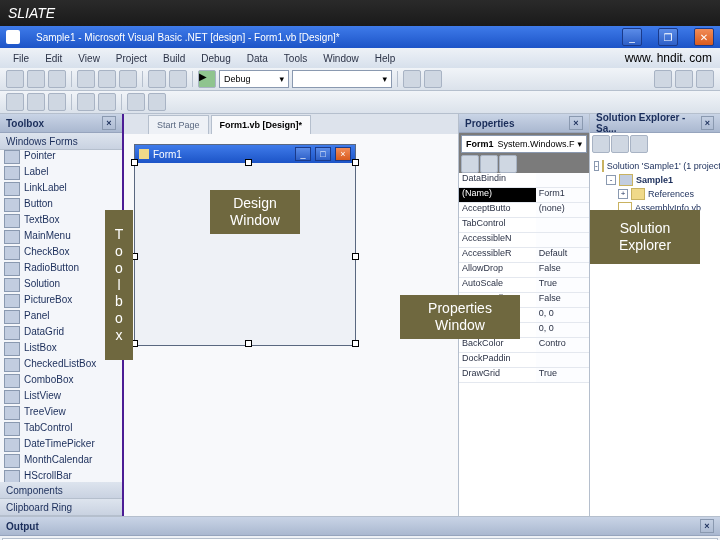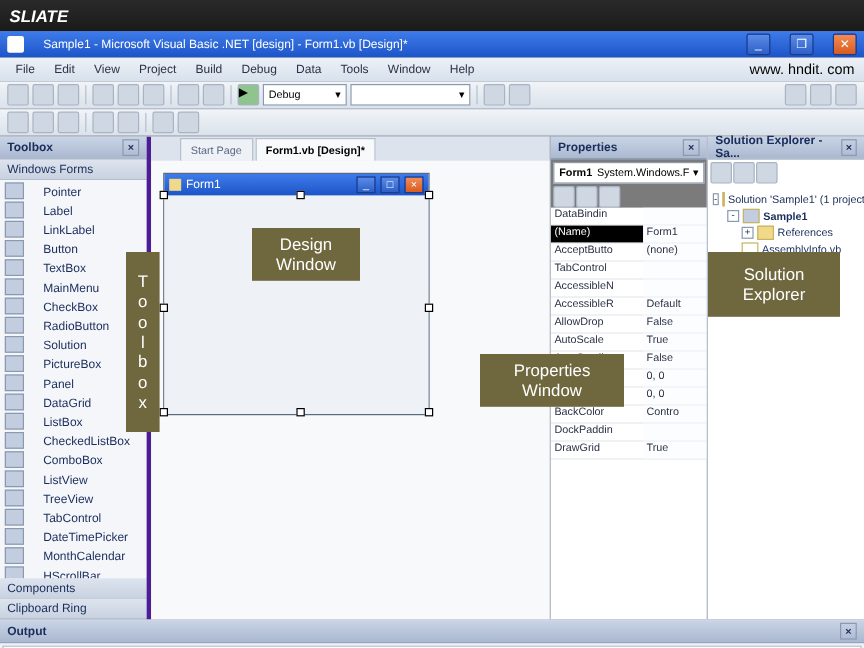--- a/index.html
+++ b/index.html
@@ -1,36 +1,36 @@
 <!DOCTYPE html>
 <html><head>
 <meta charset="utf-8">
 <style>
 html,body{margin:0;padding:0;width:720px;height:540px;font-family:Tahoma,Arial,sans-serif;font-size:10px;overflow:hidden;background:#7b7b7b}
 .wrap{position:relative;width:720px;height:540px}
-.topstrip{height:26px;background:linear-gradient(#2a2a2a,#1a1a1a);color:#fff;display:flex;align-items:center;padding:0 8px;font-style:italic;font-weight:bold;font-size:14px}
+.topstrip{height:26px;background:linear-gradient(#2a2a2a,#1a1a1a);color:#fff;display:flex;align-items:center;padding:0 8px;font-style:italic;font-weight:normal;font-size:14px}
 .titlebar{height:22px;background:linear-gradient(#3f7bea,#1c54c7);color:#fff;display:flex;align-items:center;padding:0 6px;gap:16px}
 .titlebar .ico{width:14px;height:14px;background:#fff;border-radius:2px}
 .titlebar .spacer{flex:1}
 .wbtn{width:18px;height:16px;background:linear-gradient(#5b8ce8,#2d5fc7);border:1px solid #1a3a8a;border-radius:2px;display:flex;align-items:center;justify-content:center;color:#fff;font-size:10px}
 .wbtn.close{background:linear-gradient(#f28c57,#d95b1f)}
 .menubar{height:20px;background:linear-gradient(#eef2f7,#d7e0ec);display:flex;align-items:center;padding:0 6px;gap:2px;position:relative}
 .menubar .mi{padding:2px 7px;color:#2b3246}
 .menubar .url{position:absolute;right:8px;color:#000;font-size:12px}
 .toolbar{height:22px;background:linear-gradient(#f1f4f8,#dbe2eb);display:flex;align-items:center;padding:0 6px;gap:3px;border-bottom:1px solid #b5bfcd}
 .tbtn{width:16px;height:16px;background:#cfd7e2;border:1px solid #a8b3c4;border-radius:2px}
 .tsep{width:1px;height:16px;background:#b5bfcd;margin:0 2px}
 .tdrop{height:16px;background:#fff;border:1px solid #8a99b0;display:flex;align-items:center;padding:0 4px;font-size:9px;gap:4px}
 .body{display:flex;height:402px}
-.toolbox{width:122px;background:#eef1f6;border-right:4px solid #4c1d95;display:flex;flex-direction:column}
+.toolbox{width:122px;background:#eef1f6;border-right:2px solid #4c1d95;display:flex;flex-direction:column}
 .panetitle{height:18px;background:linear-gradient(#c9d4e6,#aab8d0);display:flex;align-items:center;padding:0 6px;color:#1a2d5a;font-weight:bold;border-bottom:1px solid #96a4bd}
 .panetitle .x{margin-left:auto;width:12px;height:12px;border:1px solid #8a99b0;display:flex;align-items:center;justify-content:center;font-size:9px}
 .cat{height:16px;background:linear-gradient(#dde4ee,#c9d2e1);padding:0 6px;display:flex;align-items:center;color:#1a2d5a;border-bottom:1px solid #b5bfcd}
 .tblist{flex:1;overflow:hidden;background:#f4f6fa}
-.tbi{height:16px;display:flex;align-items:flex-end;padding:0 4px;gap:16px;color:#1a2d5a}
+.tbi{height:16px;display:flex;align-items:flex-start;padding:0 4px;gap:4px;color:#1a2d5a}
 .tbi .ti{width:14px;height:12px;background:#c2cde0;border:1px solid #8a99b0}
 .center{flex:1;display:flex;flex-direction:column;background:#eef1f6}
 .tabs{height:20px;display:flex;align-items:flex-end;gap:2px;padding:0 24px;background:#dde3ec}
 .tab{height:18px;padding:0 8px;background:#eef1f6;border:1px solid #b5bfcd;border-bottom:none;display:flex;align-items:center;color:#5a6880;font-size:9px}
 .tab.active{background:#f8f9fb;color:#000;font-weight:bold}
 .designarea{flex:1;background:#f8f9fb;padding:10px;position:relative}
 .formwin{width:220px;height:200px;background:#eef1f6;border:1px solid #5a6880}
 .formtitle{height:18px;background:linear-gradient(#3f7bea,#1c54c7);color:#fff;display:flex;align-items:center;padding:0 4px;gap:4px;font-size:10px}
 .formtitle .spacer{flex:1}
 .formtitle .fb{width:14px;height:12px;background:linear-gradient(#5b8ce8,#2d5fc7);border:1px solid #1a3a8a;display:flex;align-items:center;justify-content:center;color:#fff;font-size:9px}

